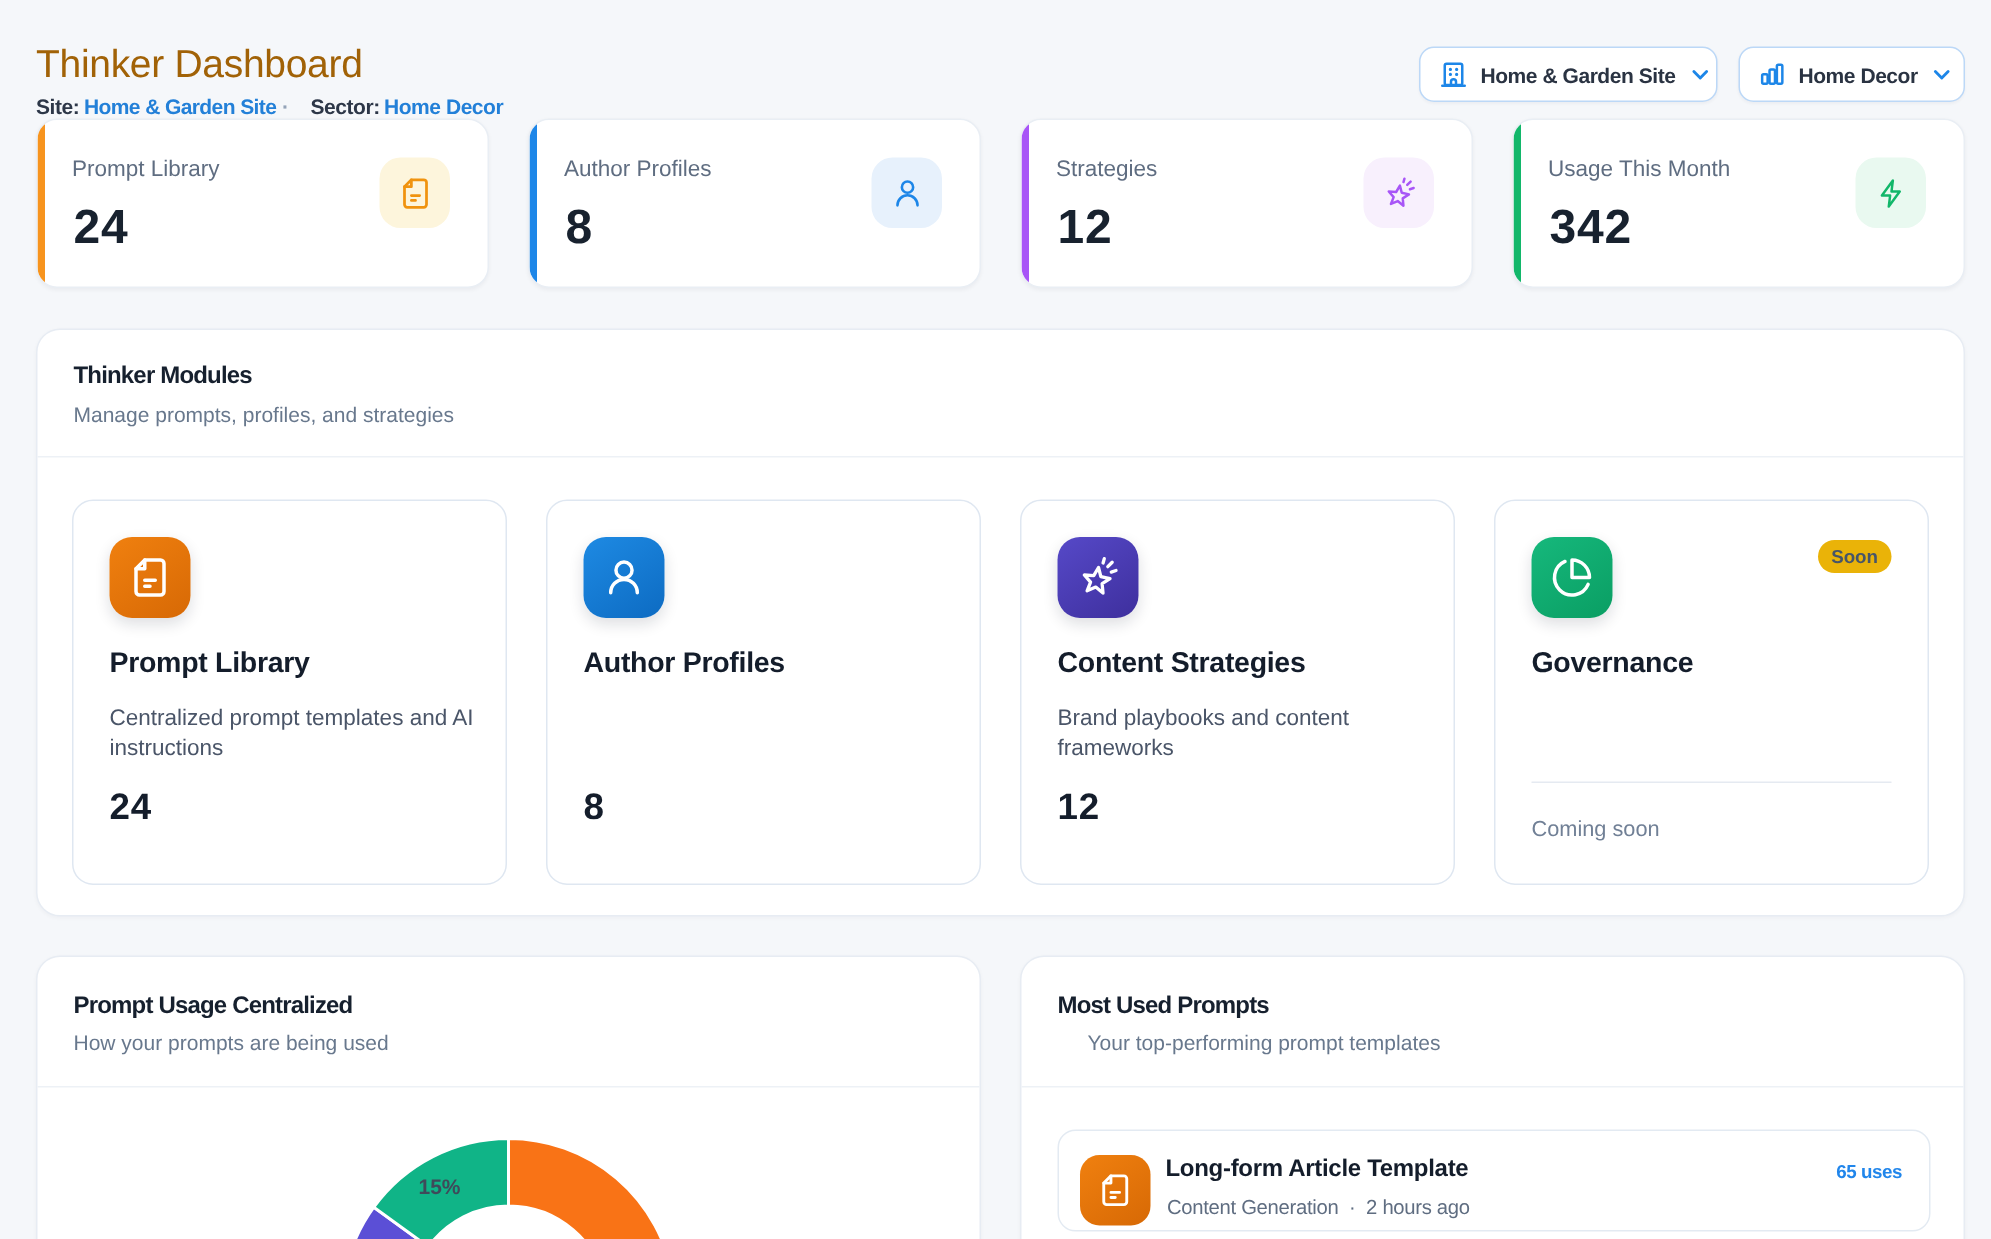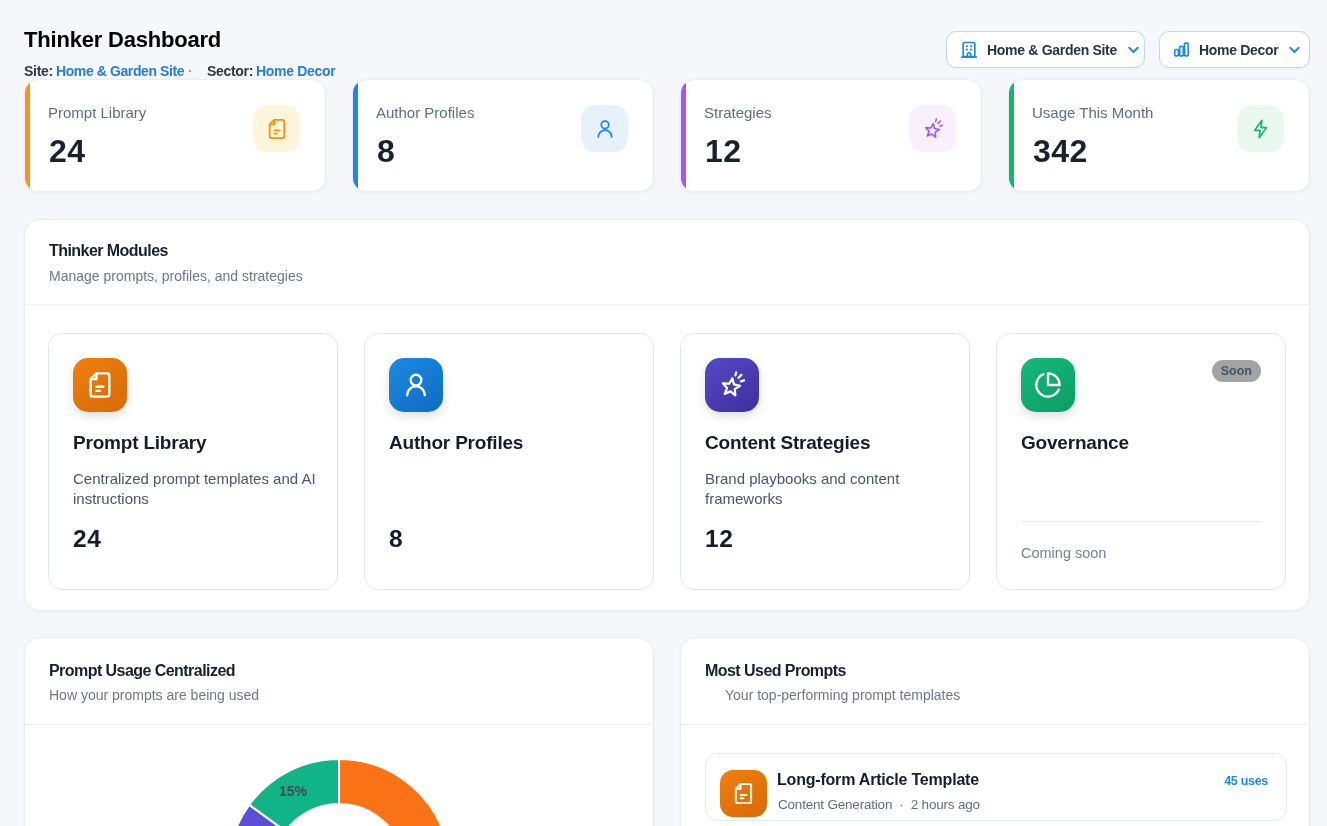--- a/index.html
+++ b/index.html
@@ -1,20 +1,20 @@
 <!DOCTYPE html>
 <html><head>
 <meta charset="utf-8">
 <style>
 * { margin:0; padding:0; box-sizing:border-box; }
 html,body { width:1327px; height:826px; overflow:hidden; }
 body { font-family:"Liberation Sans", sans-serif; background:#f5f7fa; position:relative; color:#1a2332; }
 .abs { position:absolute; }
 .card { background:#fff; border:1px solid #e7ecf3; border-radius:16px; box-shadow:0 1px 3px rgba(16,24,40,.04); }
-h1 { font-size:22px; font-weight:bold; color:#000000; letter-spacing:-.2px; }
+h1 { font-size:26px; font-weight:normal; color:#a16207; letter-spacing:-.2px; }
 .sub { font-size:14px; color:#2d3748; font-weight:bold;text-align:center; }
 .btn { position:absolute; top:31px; height:37px; background:#fff; border:1.5px solid #bcd8f7; border-radius:10px; display:flex; align-items:center; gap:8px; padding:0 12px; font-size:14px; font-weight:bold; color:#2a3342; white-space:nowrap; box-shadow:0 1px 2px rgba(16,24,40,.04); }
 .stat { position:absolute; top:79px; width:302px; height:113px; background:#fff; border-radius:14px; border:1px solid #e9eef4; box-shadow:0 1px 3px rgba(16,24,40,.05); overflow:hidden; }
 .stat .accent { position:absolute; left:0; top:0; bottom:0; width:5px; }
 .stat .lbl { position:absolute; left:23px; top:24px; font-size:15px; color:#5f6d81; }
 .stat .val { position:absolute; left:24px; top:55px; font-size:32px; line-height:32px; font-weight:bold; color:#18222f; letter-spacing:.5px; }
 .stat .tile { position:absolute; right:25px; top:25px; width:47px; height:47px; border-radius:14px; display:flex; align-items:center; justify-content:center; }
 .mcard { position:absolute; top:333px; width:290px; height:257px; border:1px solid #dfe7f1; border-radius:14px; background:#fff; }
 .mcard .ic { position:absolute; left:24px; top:24px; width:54px; height:54px; border-radius:15px; display:flex; align-items:center; justify-content:center; box-shadow:0 4px 10px rgba(16,24,40,.14); }
 .mcard h3 { position:absolute; left:24px; top:98px; font-size:19px; font-weight:bold; color:#141d2b; letter-spacing:-.2px; }
@@ -144,21 +144,21 @@
   <p>Brand playbooks and content frameworks</p>
   <div class="num">12</div>
 </div>
 <div class="mcard" style="left:996px;">
   <div class="ic" style="background:linear-gradient(145deg,#16b87c,#0a9e63);">
     <svg class="ic-s" width="28" height="28" viewBox="0 0 24 24" fill="none" stroke="#ffffff" stroke-width="2" stroke-linecap="round" stroke-linejoin="round">
       <path d="M21.21 15.89A10 10 0 1 1 8 2.83"></path>
         <path d="M22 12A10 10 0 0 0 12 2v10z"></path>
     </svg>
   </div>
-  <div class="abs" style="right:24px; top:26px; background:#a3a3a3; color:#475569; font-size:12.5px; font-weight:bold; border-radius:999px; padding:4px 9px;">Soon</div>
+  <div class="abs" style="right:24px; top:26px; background:#eab308; color:#475569; font-size:12.5px; font-weight:bold; border-radius:999px; padding:4px 9px;">Soon</div>
   <h3>Governance</h3>
   <div class="hr" style="left:24px; right:24px; top:187px; background:#e5eaf1;"></div>
   <div class="abs" style="left:24px; top:211px; font-size:14.5px; color:#718096;">Coming soon</div>
 </div>
 
 <div class="card abs" style="left:24px; top:637px; width:630px; height:400px;">
   <div class="abs sec-title" style="left:24px; top:23.5px;">Prompt Usage Centralized</div>
   <div class="abs sec-sub" style="left:24px; top:49px;">How your prompts are being used</div>
   <div class="hr" style="top:86px;"></div>
 </div>
@@ -177,15 +177,15 @@
   <div class="abs" style="left:24px; top:115px; width:582px; height:68px; border:1px solid #e3eaf2; border-radius:12px; background:#fff;">
     <div class="abs" style="left:14px; top:16px; width:47px; height:47px; border-radius:13px; background:linear-gradient(145deg,#f0800f,#d76905); display:flex; align-items:center; justify-content:center;">
       <svg class="ic-s" width="23" height="23" viewBox="0 0 24 24" fill="none" stroke="#ffffff" stroke-width="2" stroke-linecap="round" stroke-linejoin="round">
         <path d="M9 2h9a2 2 0 0 1 2 2v16a2 2 0 0 1-2 2H6a2 2 0 0 1-2-2V7Z"></path>
           <path d="M9 2v5H4"></path>
           <path d="M9 13.5h6M9 17h3"></path>
       </svg>
     </div>
     <div class="abs" style="left:71px; top:17px; font-size:16px; font-weight:bold; color:#141d2b; letter-spacing:-.2px;">Long-form Article Template</div>
     <div class="abs" style="left:72px; top:43px; font-size:13.5px; color:#5f6d81; letter-spacing:-.2px;">Content Generation&nbsp; ·&nbsp; 2 hours ago</div>
-    <div class="abs" style="right:18px; top:20px; font-size:12.5px; font-weight:bold; color:#2186eb; letter-spacing:-.3px;">45 uses</div>
+    <div class="abs" style="right:18px; top:20px; font-size:12.5px; font-weight:bold; color:#2186eb; letter-spacing:-.3px;">65 uses</div>
   </div>
 </div>
 
 </body></html>

